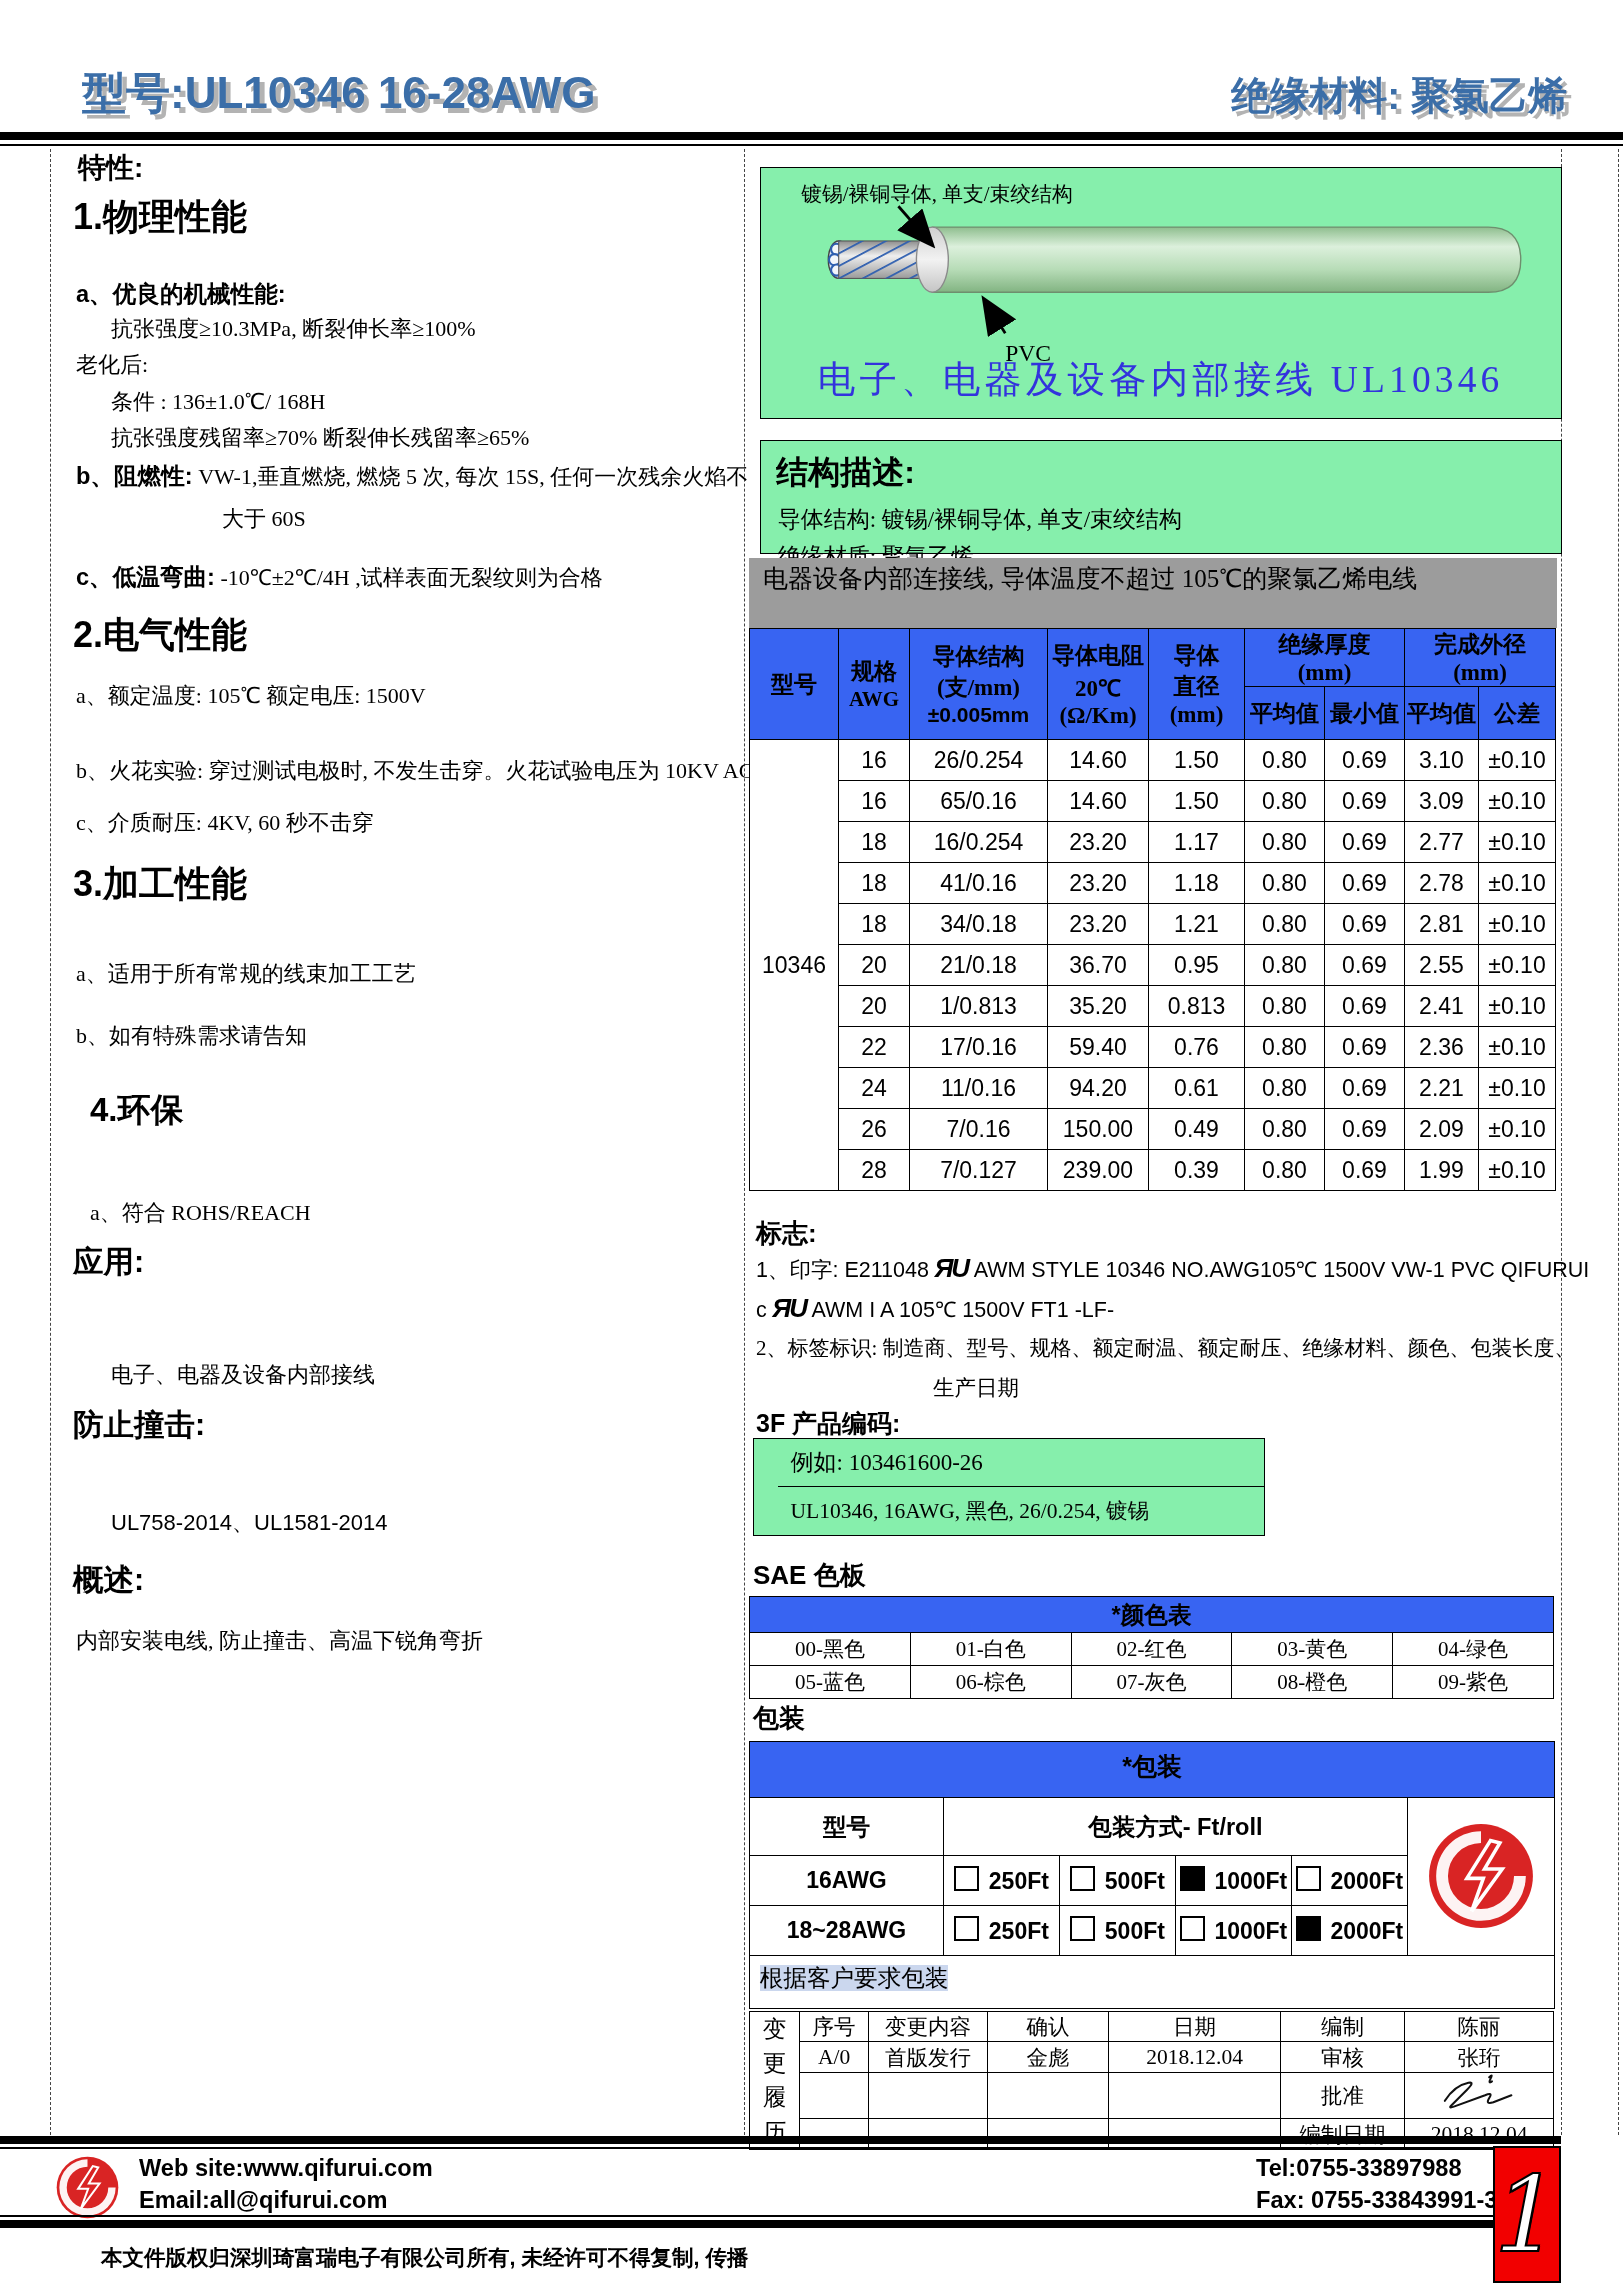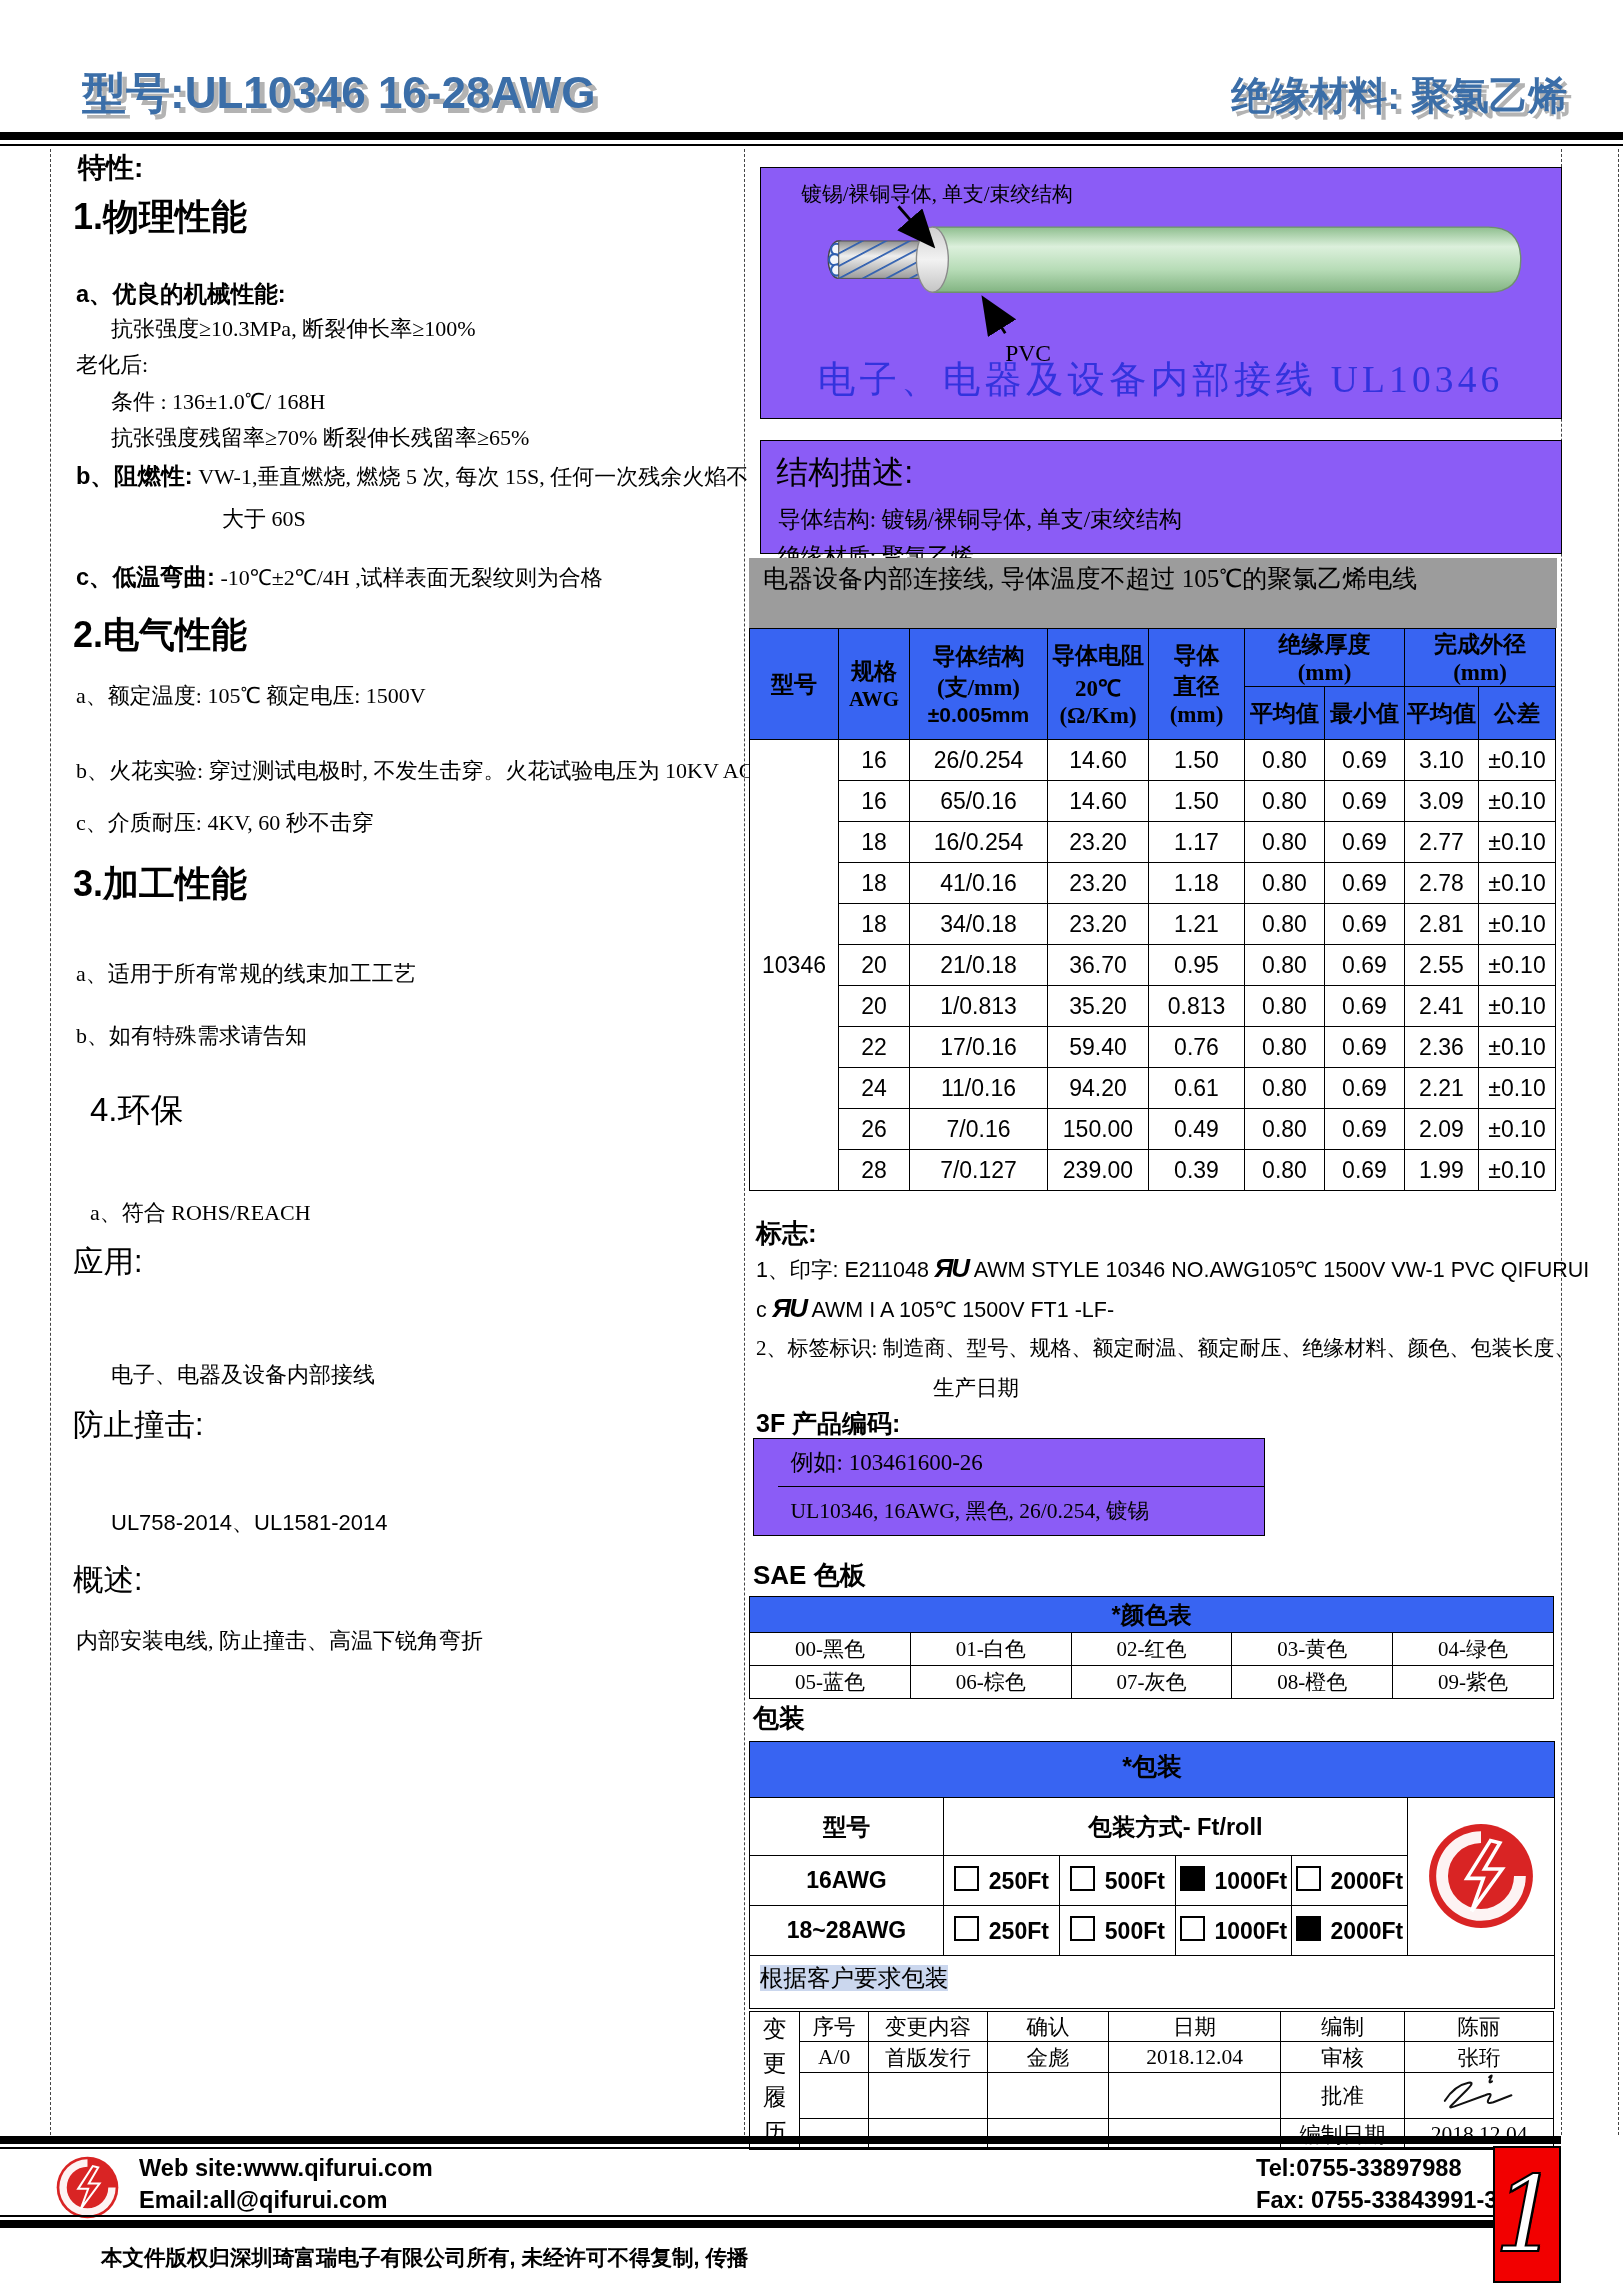--- a/index.html
+++ b/index.html
@@ -6,26 +6,26 @@
   .page{position:relative;width:1623px;height:2295px;background:#ffffff;overflow:hidden;
         font-family:"Liberation Serif",serif;color:#000;}
   .abs{position:absolute;}
   
   .doc-title{font-family:"Liberation Sans",sans-serif;font-weight:bold;color:#3B6EA8;
              text-shadow:4.9px 4.9px 0 #b3b3b3;white-space:nowrap;}
   .rule{position:absolute;background:#000;}
   .dash-v{position:absolute;width:0;border-left:1.4px dashed #444;}
   
   .h-big{font-family:"Liberation Sans",sans-serif;font-weight:bold;font-size:36px;white-space:nowrap;}
-  .h-mid{font-family:"Liberation Sans",sans-serif;font-weight:normal;font-size:30.5px;white-space:nowrap;}
+  .h-mid{font-family:"Liberation Sans",sans-serif;font-weight:bold;font-size:30.5px;white-space:nowrap;}
   .h-sm{font-family:"Liberation Sans",sans-serif;font-weight:bold;font-size:28px;white-space:nowrap;}
   .lbl{font-family:"Liberation Sans",sans-serif;font-weight:bold;font-size:23.6px;}
   .body{font-size:22px;white-space:nowrap;}
   
-  .boxed{position:absolute;border:1.4px solid #000;background:#8b5cf6;}
+  .boxed{position:absolute;border:1.4px solid #000;background:#86efac;}
   .graybox{position:absolute;background:#9C9C9C;color:#000;}
   table{border-collapse:collapse;table-layout:fixed;}
   td,th{border:1.4px solid #000;padding:0;text-align:center;vertical-align:middle;overflow:hidden;}
   .spec td,.spec th{font-size:23px;}
   .bluecell{background:#3864F2;color:#000;}
   .numcell{font-family:"Liberation Sans",sans-serif;font-size:23.6px;background:#fff;}
   .sans{font-family:"Liberation Sans",sans-serif;}
   .cbx{display:inline-block;width:21px;height:21px;border:2.8px solid #000;background:#fff;
        vertical-align:-2.1px;margin-right:9.7px;}
   .cbx.filled{background:#000;}

